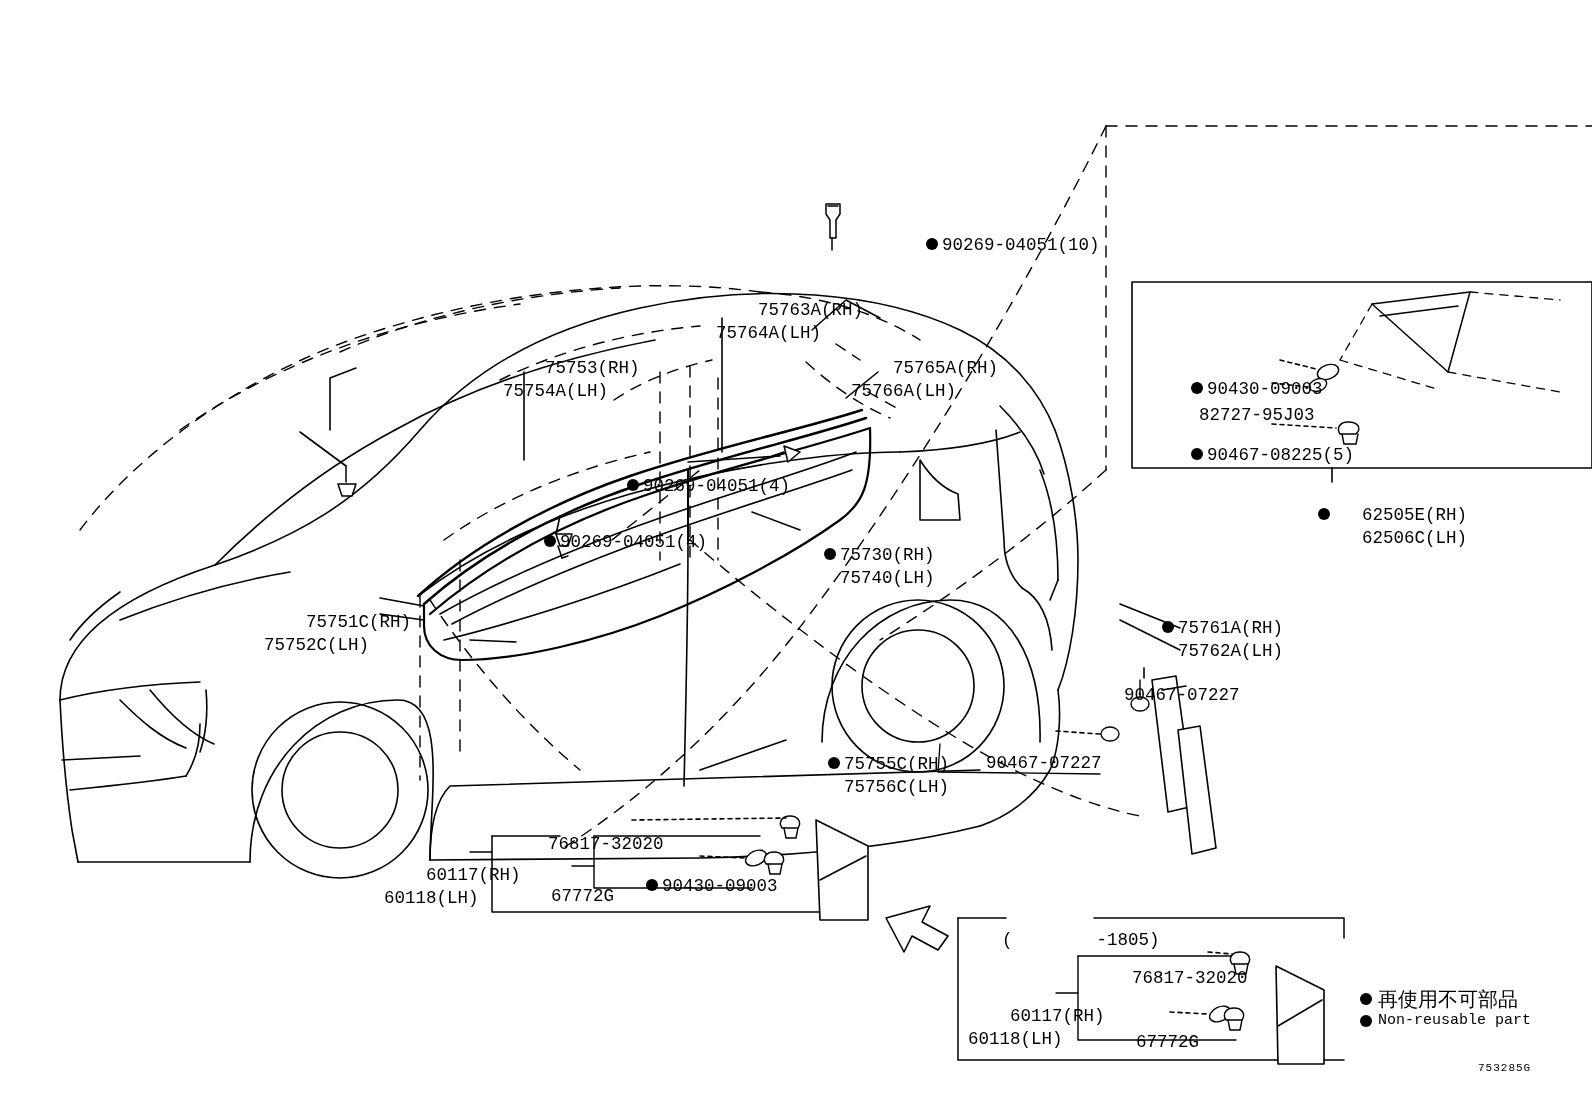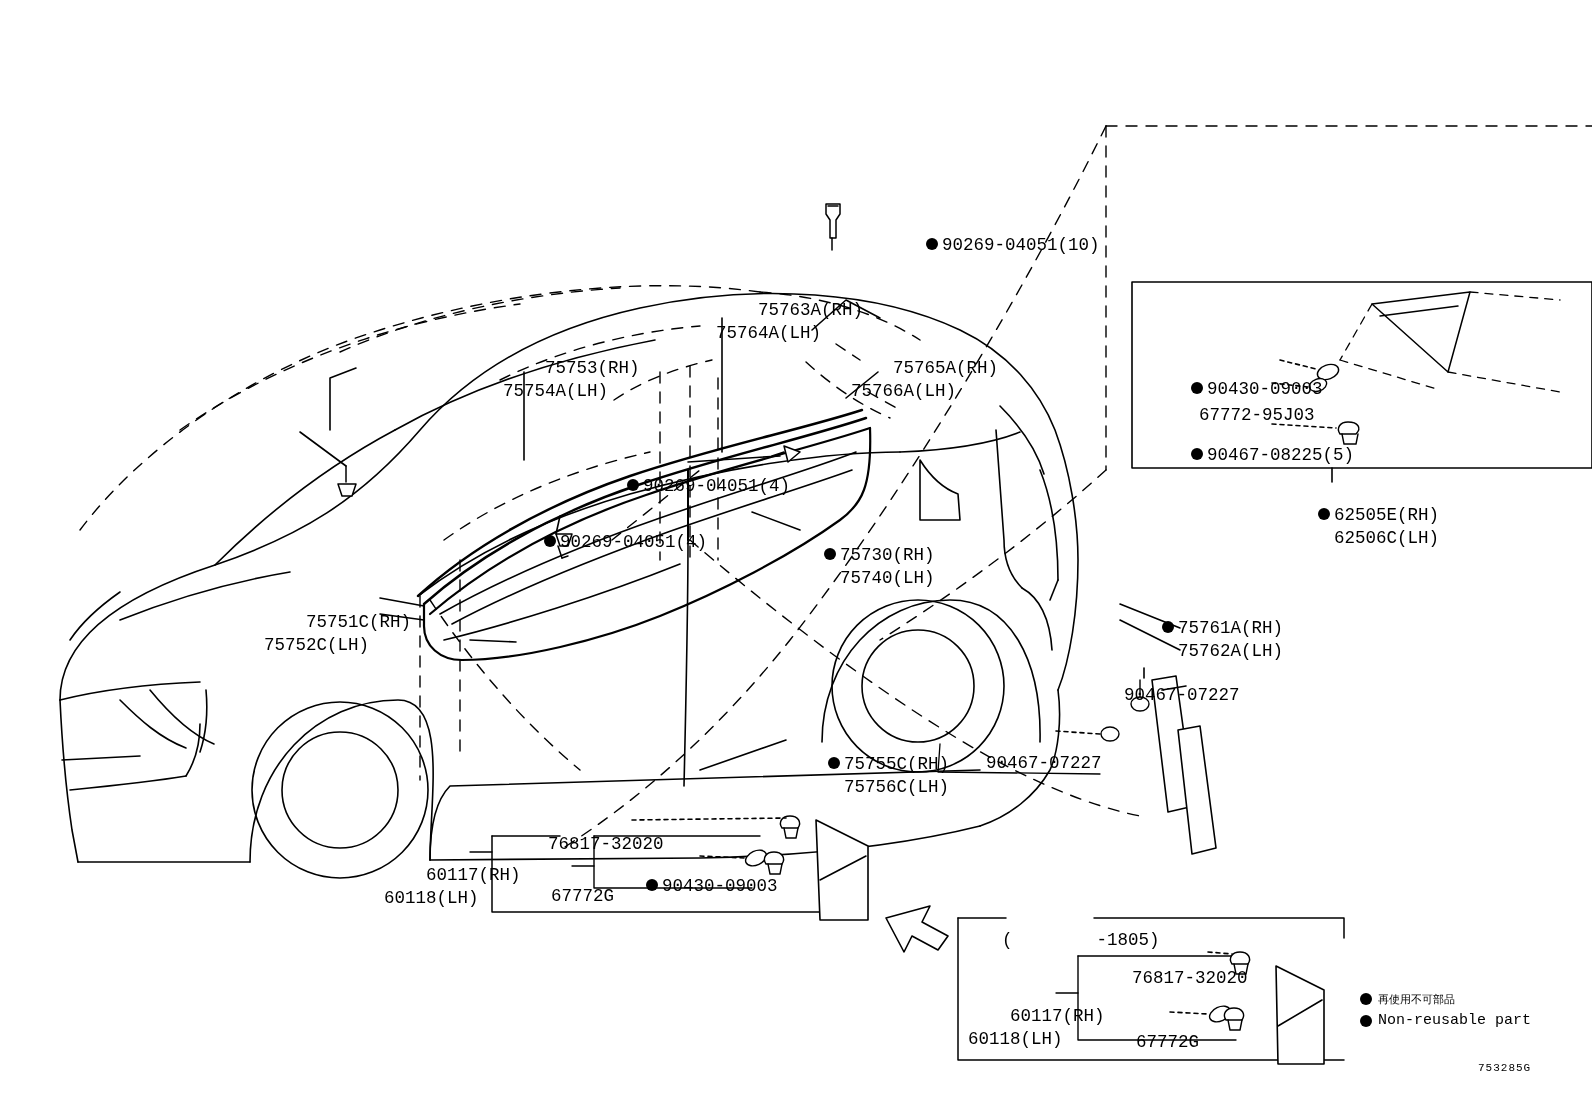--- a/index.html
+++ b/index.html
@@ -7,21 +7,21 @@
        font-family:"Liberation Mono","DejaVu Sans Mono",monospace;color:#000;}
   #stage{position:absolute;left:0;top:0;width:1592px;height:867px;}
   svg.art{position:absolute;left:0;top:0;width:1592px;height:1099px;pointer-events:none;}
   .lbl{position:absolute;font-size:17.5px;line-height:23px;white-space:pre;letter-spacing:0px;}
   .dot{display:inline-block;width:12px;height:12px;border-radius:50%;background:#000;
        vertical-align:middle;margin-right:4px;margin-top:-3px;}
   .legend{position:absolute;font-size:15px;line-height:22px;}
   .legend .row{display:flex;align-items:center;gap:6px;}
   .legend .row .d{width:12px;height:12px;border-radius:50%;background:#000;flex:0 0 auto;}
   .code{position:absolute;font-size:11px;letter-spacing:1px;}
-  .jp{font-family:Liberation Sans, sans-serif;font-size:11px;}
+  .jp{font-family:Liberation Sans, sans-serif;font-size:20px;}
 </style>
 </head>
 <body>
 
 <div id="stage">
 
   <svg class="art" viewBox="0 0 1592 1099">
     <g fill="none" stroke="#000" stroke-width="1.6" stroke-linecap="round" stroke-linejoin="round">
 
       <path d="M60 700 C 60 640, 120 596, 215 565 C 300 536, 360 500, 420 430
@@ -287,29 +287,29 @@
   <div class="lbl" style="left:1120px;top:594px;">
     <span class="dot"></span><span style="display:inline-block;vertical-align:top;">75761A(RH)
 75762A(LH)</span>
   </div>
 
   <div class="lbl" style="left:1149px;top:355px;">
     <span class="dot"></span><span>90430-09003</span>
   </div>
 
   <div class="lbl" style="left:1157px;top:381px;">
-    <span>67772-95J03</span>
+    <span>82727-95J03</span>
   </div>
 
   <div class="lbl" style="left:1149px;top:421px;">
     <span class="dot"></span><span>90467-08225(5)</span>
   </div>
 
   <div class="lbl" style="left:1276px;top:481px;">
-    <span class="dot"></span><span style="display:inline-block;vertical-align:top;">62505E(RH)
+    <span class="dot"></span><span style="display:inline-block;vertical-align:top;margin-left:28px;">62505E(RH)
 62506C(LH)</span>
   </div>
 
   <div class="lbl" style="left:506px;top:810px;">
     <span>76817-32020</span>
   </div>
 
   <div class="lbl" style="left:384px;top:841px;">
     <span>60117(RH)
 60118(LH)</span>

